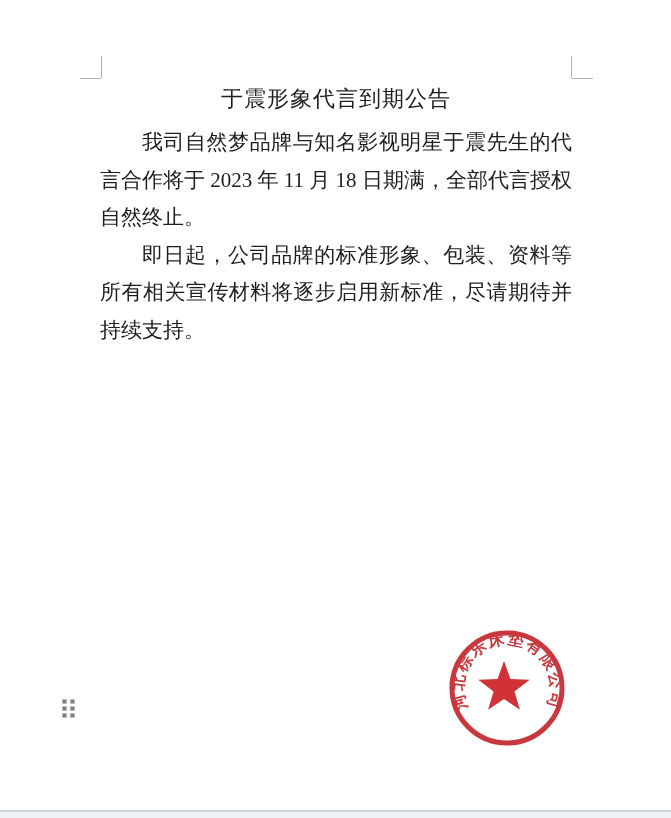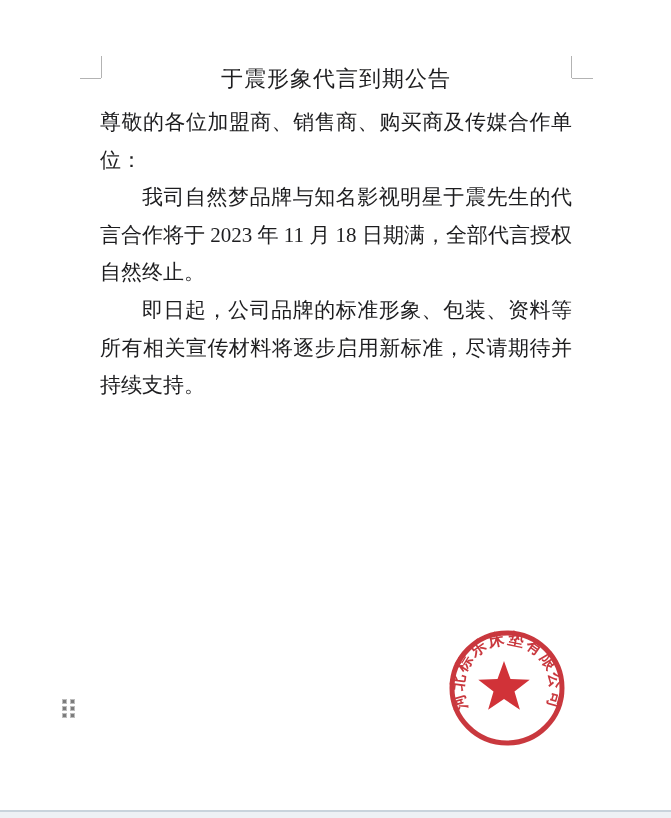--- a/index.html
+++ b/index.html
@@ -16,21 +16,21 @@
   .crop .v{position:absolute;width:1px;height:22px;background:#b3b3b3;}
   .crop .h{position:absolute;height:1px;width:21px;background:#b3b3b3;}
   .crop-tl{left:80px;top:56px;width:22px;height:23px;}
   .crop-tl .v{right:0;top:0;}
   .crop-tl .h{left:0;bottom:0;}
   .crop-tr{left:571px;top:56px;width:22px;height:23px;}
   .crop-tr .v{left:0;top:0;}
   .crop-tr .h{right:0;bottom:0;}
   
   .textarea{
-    position:absolute;left:100px;top:64px;width:472px;
+    position:absolute;left:100px;top:84px;width:472px;
     font-size:21px;line-height:37.6px;
   }
   .doc-title{
     text-align:center;font-size:22px;line-height:30px;
     margin:0 0 10px 0;font-weight:400;letter-spacing:1px;
   }
   .para{margin:0;text-align:justify;text-justify:inter-ideograph;}
   .para.indent{text-indent:2em;}
   
   .seal{
@@ -60,21 +60,20 @@
       <i class="v"></i>
       <i class="h"></i>
     </div>
   <div class="crop crop-tr">
       <i class="v"></i>
       <i class="h"></i>
     </div>
 
   <div class="textarea">
     <h1 class="doc-title">于震形象代言到期公告</h1>
-    <p class="para">尊敬的各位加盟商、销售商、购买商及传媒合作单位：</p>
     <p class="para indent">我司自然梦品牌与知名影视明星于震先生的代言合作将于 2023 年 11 月 18 日期满，全部代言授权自然终止。</p>
     <p class="para indent">即日起，公司品牌的标准形象、包装、资料等所有相关宣传材料将逐步启用新标准，尽请期待并持续支持。</p>
 
   </div>
 
   <svg class="seal" viewBox="0 0 126 126" width="126" height="126">
     <circle cx="63" cy="63" r="55" fill="none" stroke="#c5272d" stroke-width="5"></circle>
     <polygon fill="#cd2027" points="60,36 66.5,54.1 85.7,54.7 70.5,66.4 75.9,84.8 60,74 44.1,84.8 49.5,66.4 34.3,54.7 53.5,54.1"></polygon>
     <defs>
       <path id="sealArc" d="M 31.9,94.1 A 44,44 0 1 1 94.1,94.1" fill="none"></path>

